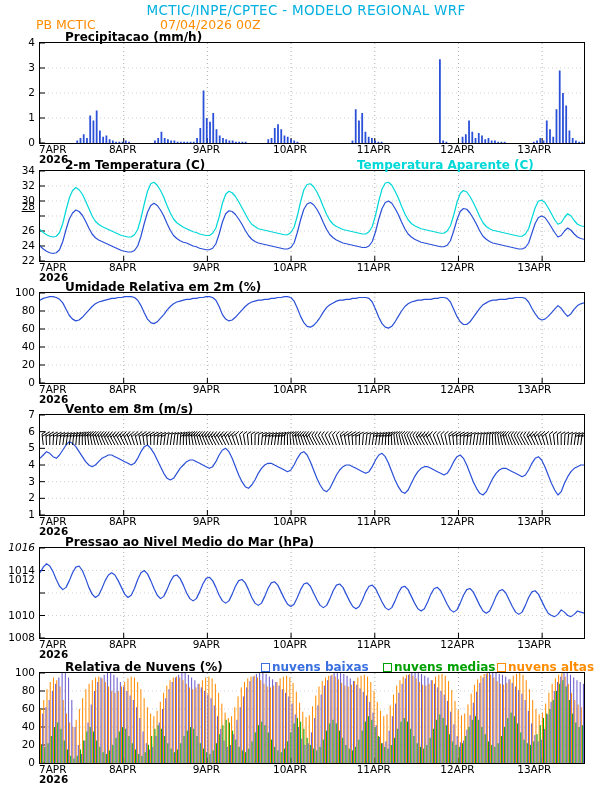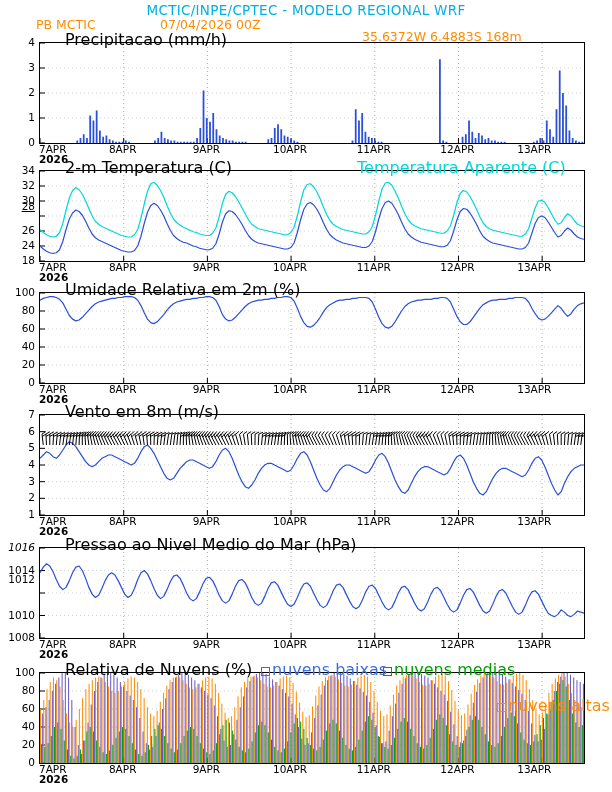--- a/index.html
+++ b/index.html
@@ -64,30 +64,31 @@
     position: absolute;
     left: 0;
     top: 0;
     border: 1.3px solid #000;
     box-sizing: border-box;
     background: #fff;
     overflow: hidden;
   }
   .panel-title {
     position: absolute;
-    font-size: 16px;
+    font-size: 12px;
     color: #000;
     white-space: nowrap;
     z-index: 6;
     background: transparent;
+    font-weight: bold;
   }
   .panel-title.cyan { color: #00d8d8; }
   .panel-title.blue-l { color: #3a6fe0; }
   .panel-title.green-l { color: #00a000; }
-  .panel-title.orange-l { color: #ff8c00; margin-top: 36px; }
+  .panel-title.orange-l { color: #ff8c00; }
 
   .ytick {
     position: absolute;
     right: 100%;
     margin-right: 3px;
     font-size: 10.5px;
     color: #000;
     transform: translateY(-50%);
     white-space: nowrap;
     text-align: right;
@@ -126,21 +127,20 @@
   }
 </style>
 </head>
 <body>
 
 <div class="page">
 
   <div class="hdr-title">MCTIC/INPE/CPTEC - MODELO REGIONAL WRF</div>
   <div class="hdr-station">PB MCTIC</div>
   <div class="hdr-date">07/04/2026 00Z</div>
-  <div class="hdr-coords">35.6372W 6.4883S 168m</div>
 
   <div class="panel" id="panel0" style="top:42px;">
     <div class="panel-title" style="left:26px; top:-12px;">Precipitacao (mm/h)</div>
     <div class="plotbox" id="box0" style="width:546px; height:102px;">
         <svg width="544" height="100" class="plot" viewBox="0 0 544 100">
           <line x1="83.6923076923077" y1="0" x2="83.6923076923077" y2="100" stroke="#999" stroke-width="0.8" stroke-dasharray="1,3"></line>
           <line x1="167.3846153846154" y1="0" x2="167.3846153846154" y2="100" stroke="#999" stroke-width="0.8" stroke-dasharray="1,3"></line>
           <line x1="251.0769230769231" y1="0" x2="251.0769230769231" y2="100" stroke="#999" stroke-width="0.8" stroke-dasharray="1,3"></line>
           <line x1="334.7692307692308" y1="0" x2="334.7692307692308" y2="100" stroke="#999" stroke-width="0.8" stroke-dasharray="1,3"></line>
           <line x1="418.4615384615385" y1="0" x2="418.4615384615385" y2="100" stroke="#999" stroke-width="0.8" stroke-dasharray="1,3"></line>
@@ -303,21 +303,21 @@
           <line x1="83.6923076923077" y1="90" x2="83.6923076923077" y2="85" stroke="#000" stroke-width="1"></line>
           <line x1="167.3846153846154" y1="90" x2="167.3846153846154" y2="85" stroke="#000" stroke-width="1"></line>
           <line x1="251.0769230769231" y1="90" x2="251.0769230769231" y2="85" stroke="#000" stroke-width="1"></line>
           <line x1="334.7692307692308" y1="90" x2="334.7692307692308" y2="85" stroke="#000" stroke-width="1"></line>
           <line x1="418.4615384615385" y1="90" x2="418.4615384615385" y2="85" stroke="#000" stroke-width="1"></line>
           <line x1="502.1538461538462" y1="90" x2="502.1538461538462" y2="85" stroke="#000" stroke-width="1"></line>
           <path d="M0.00 75.00 L3.26 78.00 L6.51 80.25 L9.77 81.75 L13.03 82.50 L16.29 81.75 L19.54 78.75 L22.80 70.50 L26.06 58.50 L29.32 48.00 L32.57 42.00 L35.83 39.00 L39.09 40.50 L42.35 44.25 L45.60 50.25 L48.86 57.00 L52.12 63.00 L55.38 66.75 L58.63 69.00 L61.89 70.50 L65.15 72.00 L68.41 73.50 L71.66 75.00 L74.92 76.50 L78.18 78.00 L81.44 79.50 L84.69 80.25 L87.95 81.00 L91.21 81.00 L94.47 79.50 L97.72 75.00 L100.98 65.25 L104.24 52.50 L107.50 41.25 L110.75 34.50 L114.01 32.25 L117.27 34.50 L120.53 39.00 L123.78 45.00 L127.04 52.50 L130.30 59.25 L133.56 64.50 L136.81 67.50 L140.07 69.75 L143.33 71.25 L146.59 72.00 L149.84 73.50 L153.10 75.00 L156.36 75.75 L159.62 77.25 L162.87 78.00 L166.13 78.75 L169.39 78.75 L172.65 77.25 L175.90 72.75 L179.16 63.00 L182.42 51.00 L185.68 42.75 L188.93 39.75 L192.19 40.50 L195.45 43.50 L198.71 48.00 L201.96 53.25 L205.22 59.25 L208.48 64.50 L211.74 68.25 L214.99 70.50 L218.25 72.00 L221.51 72.75 L224.77 73.50 L228.02 74.25 L231.28 75.00 L234.54 75.75 L237.80 76.50 L241.05 77.25 L244.31 78.00 L247.57 78.00 L250.83 76.50 L254.08 72.00 L257.34 61.50 L260.60 48.75 L263.86 38.25 L267.11 33.00 L270.37 31.50 L273.63 33.75 L276.89 38.25 L280.14 44.25 L283.40 51.75 L286.66 58.50 L289.92 63.75 L293.17 66.75 L296.43 69.00 L299.69 70.50 L302.95 72.00 L306.20 72.75 L309.46 73.50 L312.72 74.25 L315.98 75.00 L319.23 75.75 L322.49 76.50 L325.75 76.50 L329.01 75.00 L332.26 70.50 L335.52 60.75 L338.78 48.00 L342.04 37.50 L345.29 31.50 L348.55 30.00 L351.81 32.25 L355.07 37.50 L358.32 43.50 L361.58 51.00 L364.84 57.75 L368.10 63.00 L371.35 66.00 L374.61 68.25 L377.87 69.75 L381.13 71.25 L384.38 72.00 L387.64 72.75 L390.90 73.50 L394.16 74.25 L397.41 75.00 L400.67 75.75 L403.93 75.75 L407.19 74.25 L410.44 69.75 L413.70 60.00 L416.96 48.75 L420.22 40.50 L423.47 37.50 L426.73 38.25 L429.99 42.00 L433.25 47.25 L436.50 53.25 L439.76 60.00 L443.02 65.25 L446.28 68.25 L449.53 70.50 L452.79 72.00 L456.05 72.75 L459.31 73.50 L462.56 74.25 L465.82 75.00 L469.08 75.75 L472.34 76.50 L475.59 77.25 L478.85 78.00 L482.11 78.00 L485.37 76.50 L488.62 72.00 L491.88 62.25 L495.14 52.50 L498.40 46.50 L501.65 45.00 L504.91 46.50 L508.17 51.00 L511.43 56.25 L514.68 61.50 L517.94 66.00 L521.20 64.50 L524.46 60.00 L527.71 57.00 L530.97 59.25 L534.23 63.00 L537.49 66.00 L540.74 67.50 L544.00 68.25 " fill="none" stroke="#2a4fd8" stroke-width="1.2" stroke-linejoin="round"></path>
           <path d="M0.00 58.50 L3.26 61.50 L6.51 63.75 L9.77 65.25 L13.03 66.00 L16.29 65.25 L19.54 61.50 L22.80 52.50 L26.06 39.00 L29.32 27.00 L32.57 19.50 L35.83 16.50 L39.09 18.75 L42.35 23.25 L45.60 30.00 L48.86 37.50 L52.12 45.00 L55.38 50.25 L58.63 53.25 L61.89 55.50 L65.15 57.00 L68.41 58.50 L71.66 60.00 L74.92 61.50 L78.18 63.00 L81.44 64.50 L84.69 65.25 L87.95 66.00 L91.21 66.00 L94.47 63.75 L97.72 58.50 L100.98 47.25 L104.24 33.00 L107.50 20.25 L110.75 12.75 L114.01 11.25 L117.27 14.25 L120.53 19.50 L123.78 26.25 L127.04 34.50 L130.30 42.00 L133.56 48.00 L136.81 51.75 L140.07 54.00 L143.33 56.25 L146.59 57.75 L149.84 59.25 L153.10 60.75 L156.36 61.50 L159.62 63.00 L162.87 63.75 L166.13 64.50 L169.39 64.50 L172.65 62.25 L175.90 57.00 L179.16 45.75 L182.42 32.25 L185.68 23.25 L188.93 20.25 L192.19 21.75 L195.45 25.50 L198.71 30.75 L201.96 36.75 L205.22 42.75 L208.48 48.75 L211.74 53.25 L214.99 55.50 L218.25 57.75 L221.51 58.50 L224.77 59.25 L228.02 60.00 L231.28 60.75 L234.54 61.50 L237.80 62.25 L241.05 63.00 L244.31 63.75 L247.57 63.75 L250.83 61.50 L254.08 56.25 L257.34 45.00 L260.60 30.75 L263.86 18.75 L267.11 13.50 L270.37 12.75 L273.63 15.75 L276.89 21.00 L280.14 27.75 L283.40 36.00 L286.66 43.50 L289.92 49.50 L293.17 53.25 L296.43 55.50 L299.69 57.00 L302.95 58.50 L306.20 59.25 L309.46 60.00 L312.72 60.75 L315.98 61.50 L319.23 62.25 L322.49 63.00 L325.75 63.00 L329.01 60.75 L332.26 55.50 L335.52 44.25 L338.78 30.00 L342.04 18.00 L345.29 12.00 L348.55 11.25 L351.81 14.25 L355.07 20.25 L358.32 27.00 L361.58 35.25 L364.84 42.75 L368.10 48.75 L371.35 52.50 L374.61 54.75 L377.87 56.25 L381.13 57.75 L384.38 58.50 L387.64 59.25 L390.90 60.00 L394.16 60.75 L397.41 61.50 L400.67 62.25 L403.93 62.25 L407.19 60.00 L410.44 54.75 L413.70 44.25 L416.96 31.50 L420.22 22.50 L423.47 19.50 L426.73 21.00 L429.99 25.50 L433.25 31.50 L436.50 38.25 L439.76 45.75 L443.02 51.75 L446.28 55.50 L449.53 57.75 L452.79 59.25 L456.05 60.00 L459.31 60.75 L462.56 61.50 L465.82 62.25 L469.08 63.00 L472.34 63.75 L475.59 64.50 L478.85 65.25 L482.11 65.25 L485.37 63.00 L488.62 57.75 L491.88 47.25 L495.14 36.75 L498.40 30.00 L501.65 29.25 L504.91 31.50 L508.17 36.75 L511.43 42.75 L514.68 48.75 L517.94 53.25 L521.20 51.75 L524.46 46.50 L527.71 42.75 L530.97 45.00 L534.23 49.50 L537.49 53.25 L540.74 54.75 L544.00 55.50 " fill="none" stroke="#00d8d8" stroke-width="1.2" stroke-linejoin="round"></path>
         </svg>
       </div>
-  <div class="ytick" style="top: 90px; left: -4px; right: auto; transform: translate(-100%, -50%);">18</div>
+  <div class="ytick" style="top: 90px; left: -4px; right: auto; transform: translate(-100%, -50%);">22</div>
       <div class="ytick" style="top: 75px; left: -4px; right: auto; transform: translate(-100%, -50%);">24</div>
       <div class="ytick" style="top: 60px; left: -4px; right: auto; transform: translate(-100%, -50%);">26</div>
       <div class="ytick" style="top: 36px; left: -4px; right: auto; transform: translate(-100%, -50%); text-decoration: underline;">28</div>
       <div class="ytick" style="top: 30px; left: -4px; right: auto; transform: translate(-100%, -50%);">30</div>
       <div class="ytick" style="top: 15px; left: -4px; right: auto; transform: translate(-100%, -50%);">32</div>
       <div class="ytick" style="top: 0px; left: -4px; right: auto; transform: translate(-100%, -50%);">34</div>
       <div class="xtick" style="left: 0px; top: 90px; margin-top: 1px; transform: translateX(0px);">7APR</div>
       <div class="xtick" style="left: 83.6923px; top: 90px; margin-top: 1px;">8APR</div>
       <div class="xtick" style="left: 167.385px; top: 90px; margin-top: 1px;">9APR</div>
       <div class="xtick" style="left: 251.077px; top: 90px; margin-top: 1px;">10APR</div>

